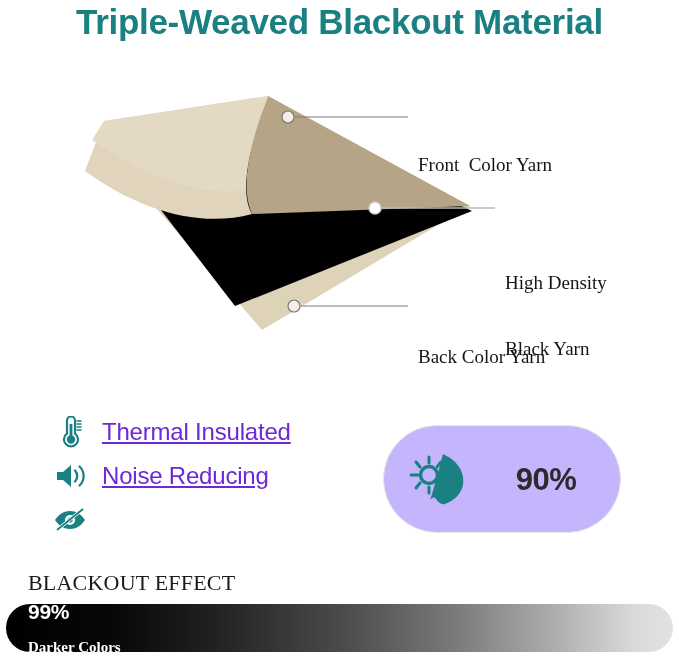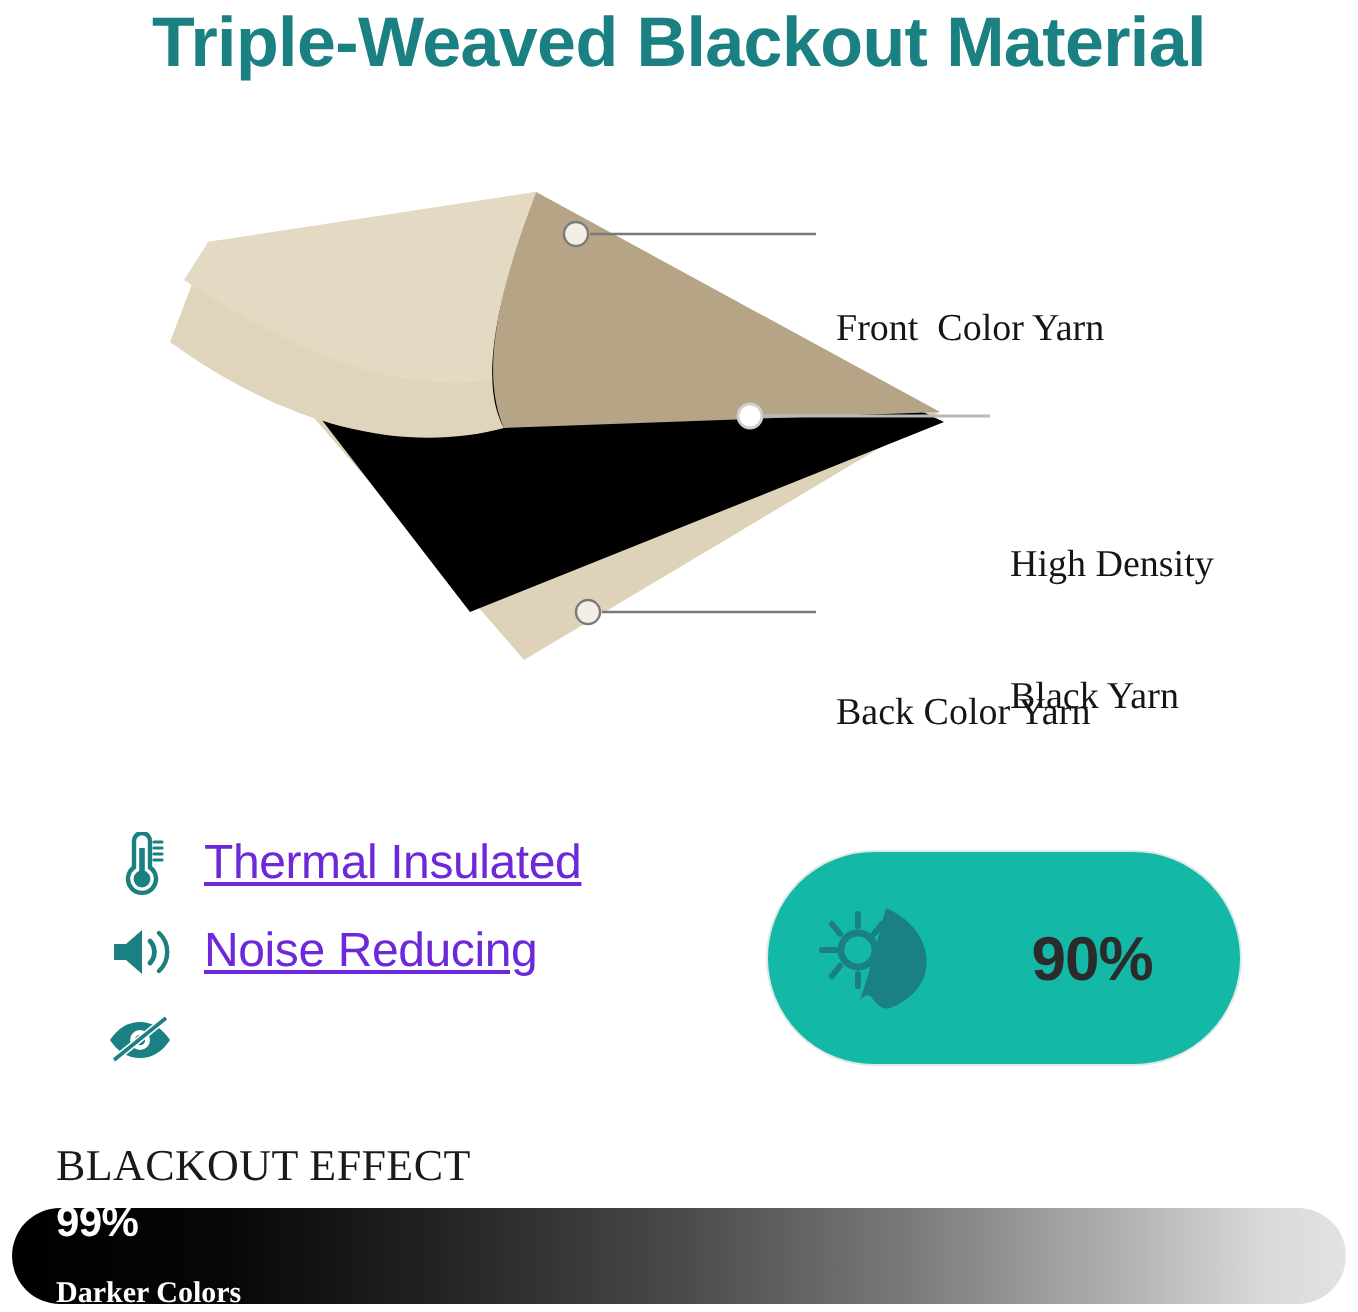--- a/index.html
+++ b/index.html
@@ -86,21 +86,21 @@
 
   
   .badge {
     position: absolute;
     left: 383px;
     top: 425px;
     width: 238px;
     height: 108px;
     border: 1.5px solid #dfe9e8;
     border-radius: 54px;
-    background: #14b8a6;
+    background: #c4b5fd;
     display: flex;
     align-items: center;
     box-sizing: border-box;
     padding-left: 18px;
   }
   .badge-icon {
     width: 78px;
     height: 78px;
     flex: 0 0 78px;
     display: flex;

